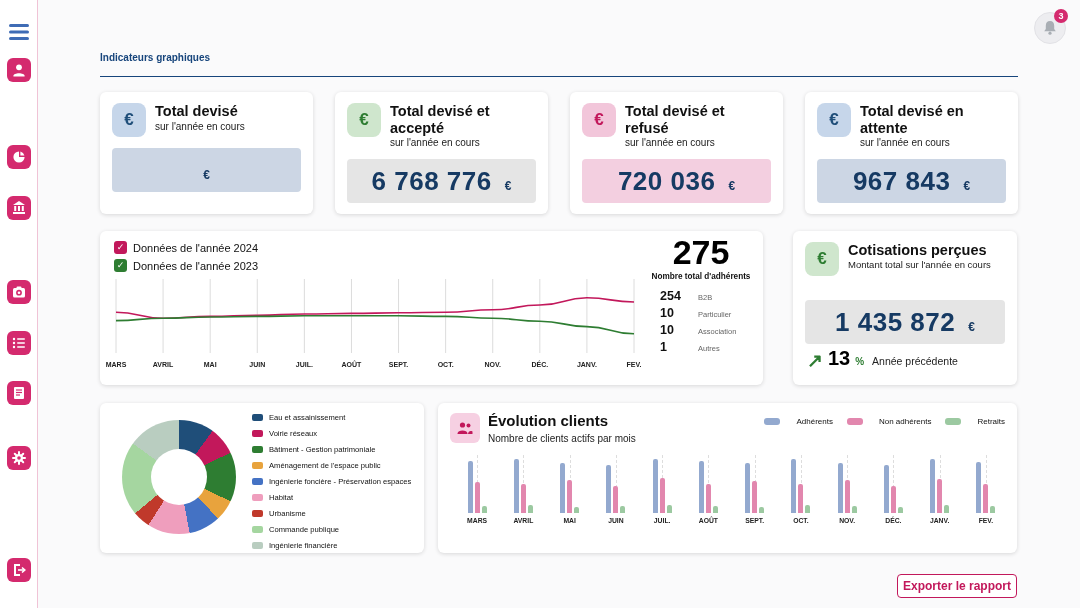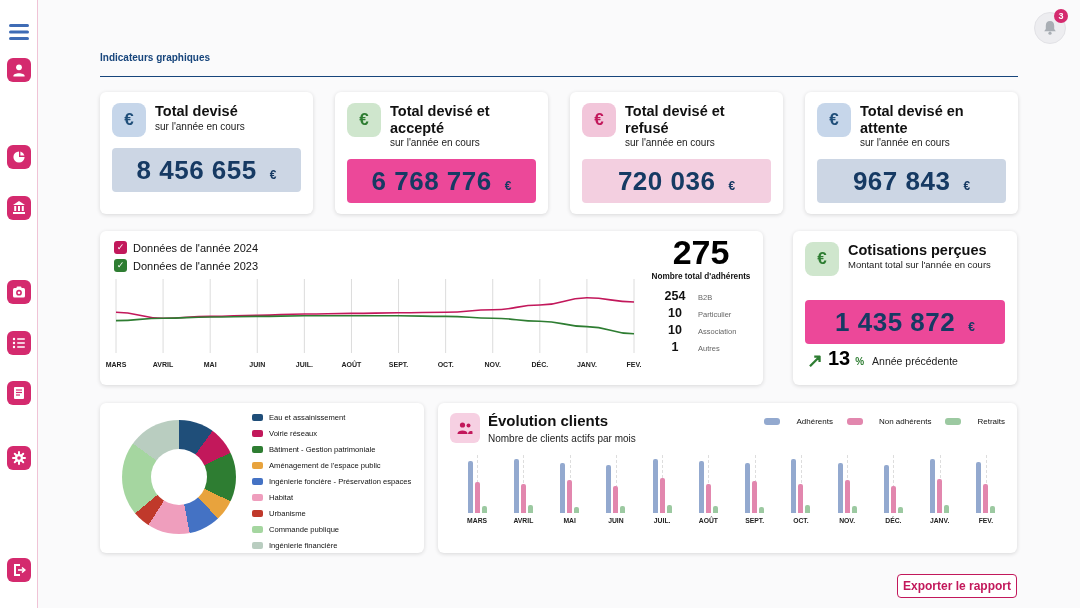--- a/index.html
+++ b/index.html
@@ -32,41 +32,41 @@
   .kpi-head { display:flex; gap:9px; align-items:flex-start; }
   .euro-ic { width:34px; height:34px; border-radius:8px; display:flex; align-items:center; justify-content:center;
     font-size:17px; font-weight:bold; flex:0 0 auto; }
   .euro-ic.blue  { background:#c6d6ea; color:#1f4e79; }
   .euro-ic.green { background:#cfe6cd; color:#2e7d32; }
   .euro-ic.pink  { background:#f2c6da; color:#c2185b; }
   .kpi-title { font-size:14.5px; font-weight:bold; line-height:1.15; }
   .kpi-sub { font-size:10px; color:#222; margin-top:1px; }
   .pill { margin-top:11px; height:44px; border-radius:4px; display:flex; align-items:center; justify-content:center; gap:13px; }
   .pill.blue  { background:#ccd6e4; }
-  .pill.green { background:#ec4899; }
+  .pill.green { background:#e5e5e5; }
   .pill.pink  { background:#f3cfe0; }
   .pill .num { font-size:26px; font-weight:bold; color:#163a63; letter-spacing:.5px; }
   .pill .cur { font-size:12px; font-weight:bold; color:#163a63; position:relative; top:5px; }
 
   
   .chart-card { left:100px; top:231px; width:663px; height:154px; }
   .chk { position:relative; display:flex; align-items:center; gap:6px; font-size:11px; margin-bottom:5px; cursor:pointer; }
   .chk .box { width:13px; height:13px; border-radius:3px; color:#fff; font-size:9px; line-height:13px; text-align:center; }
   .box.pinkbg { background:#c2185b; }
   .box.greenbg { background:#2e7d32; }
   .legend-wrap { position:absolute; left:14px; top:10px; }
   #line-svg { position:absolute; left:10px; top:48px; }
   #line-months { position:absolute; left:10px; top:130px; width:530px; height:12px; }
   #line-months span { position:absolute; transform:translateX(-50%); font-size:7px; font-weight:bold; color:#222; white-space:nowrap; }
   .stats { position:absolute; left:548px; top:4px; width:106px; text-align:center; }
   .stats .big { font-size:34px; font-weight:800; color:#000; line-height:1.05; }
   .stats .big-lab { font-size:8.2px; font-weight:bold; margin-top:1px; }
   .breakdown { margin-top:8px; text-align:left; padding-left:12px; }
   .bk-row { display:flex; align-items:baseline; gap:8px; margin-bottom:3px; }
-  .bk-val { width:30px; text-align:center; font-size:12.5px; font-weight:bold; }
+  .bk-val { width:30px; text-align:left; font-size:12.5px; font-weight:bold; }
   .bk-lab { font-size:7.5px; color:#666; }
 
   
   .cotis-card { left:793px; top:231px; width:224px; height:154px; padding:11px 12px; }
   .cotis-head { display:flex; gap:9px; align-items:flex-start; }
   .cotis-title { font-size:14.5px; font-weight:bold; }
   .cotis-sub { font-size:9.5px; color:#222; margin-top:1px; }
   .delta-row { position:absolute; left:14px; top:116px; display:flex; align-items:baseline; gap:5px; }
   .delta-arrow { font-size:19px; font-weight:bold; color:#2e7d32; position:relative; top:2px; }
   .delta-val { font-size:20px; font-weight:800; color:#000; }
@@ -197,21 +197,20 @@
 <div class="kpi-row">
   <div class="kpi">
     <div class="kpi-head">
       <div class="euro-ic blue">€</div>
       <div>
         <div class="kpi-title">Total devisé</div>
         <div class="kpi-sub">sur l'année en cours</div>
       </div>
     </div>
     <div class="pill blue">
-      <span class="num">8 456 655</span>
       <span class="cur">€</span>
     </div>
   </div>
   <div class="kpi">
     <div class="kpi-head">
       <div class="euro-ic green">€</div>
       <div>
         <div class="kpi-title">Total devisé et accepté</div>
         <div class="kpi-sub">sur l'année en cours</div>
       </div>

